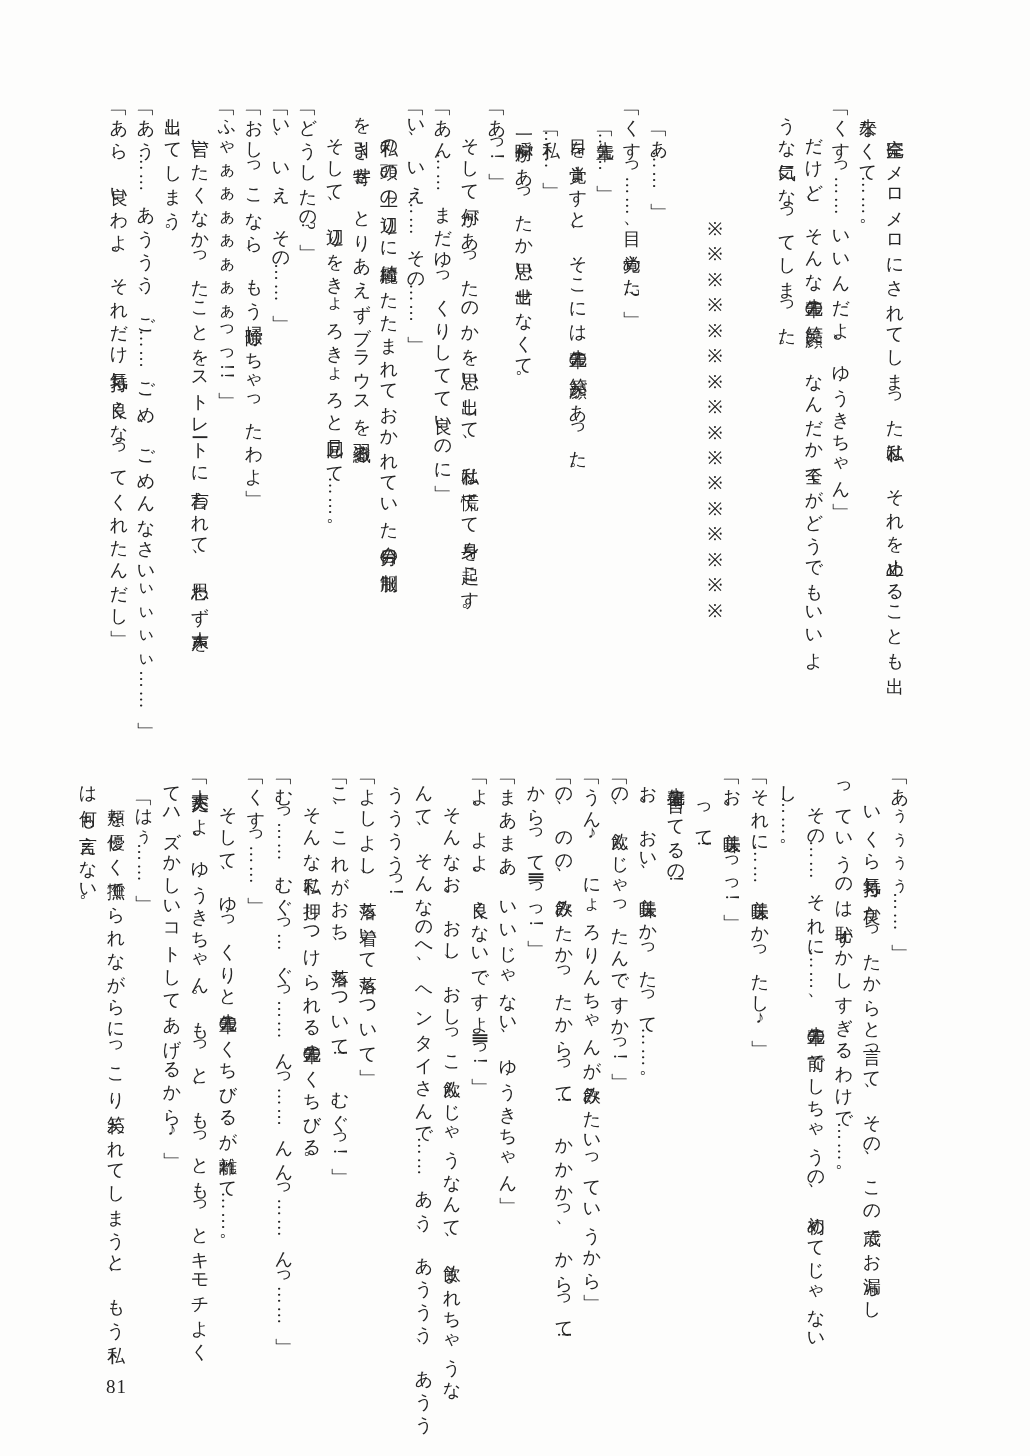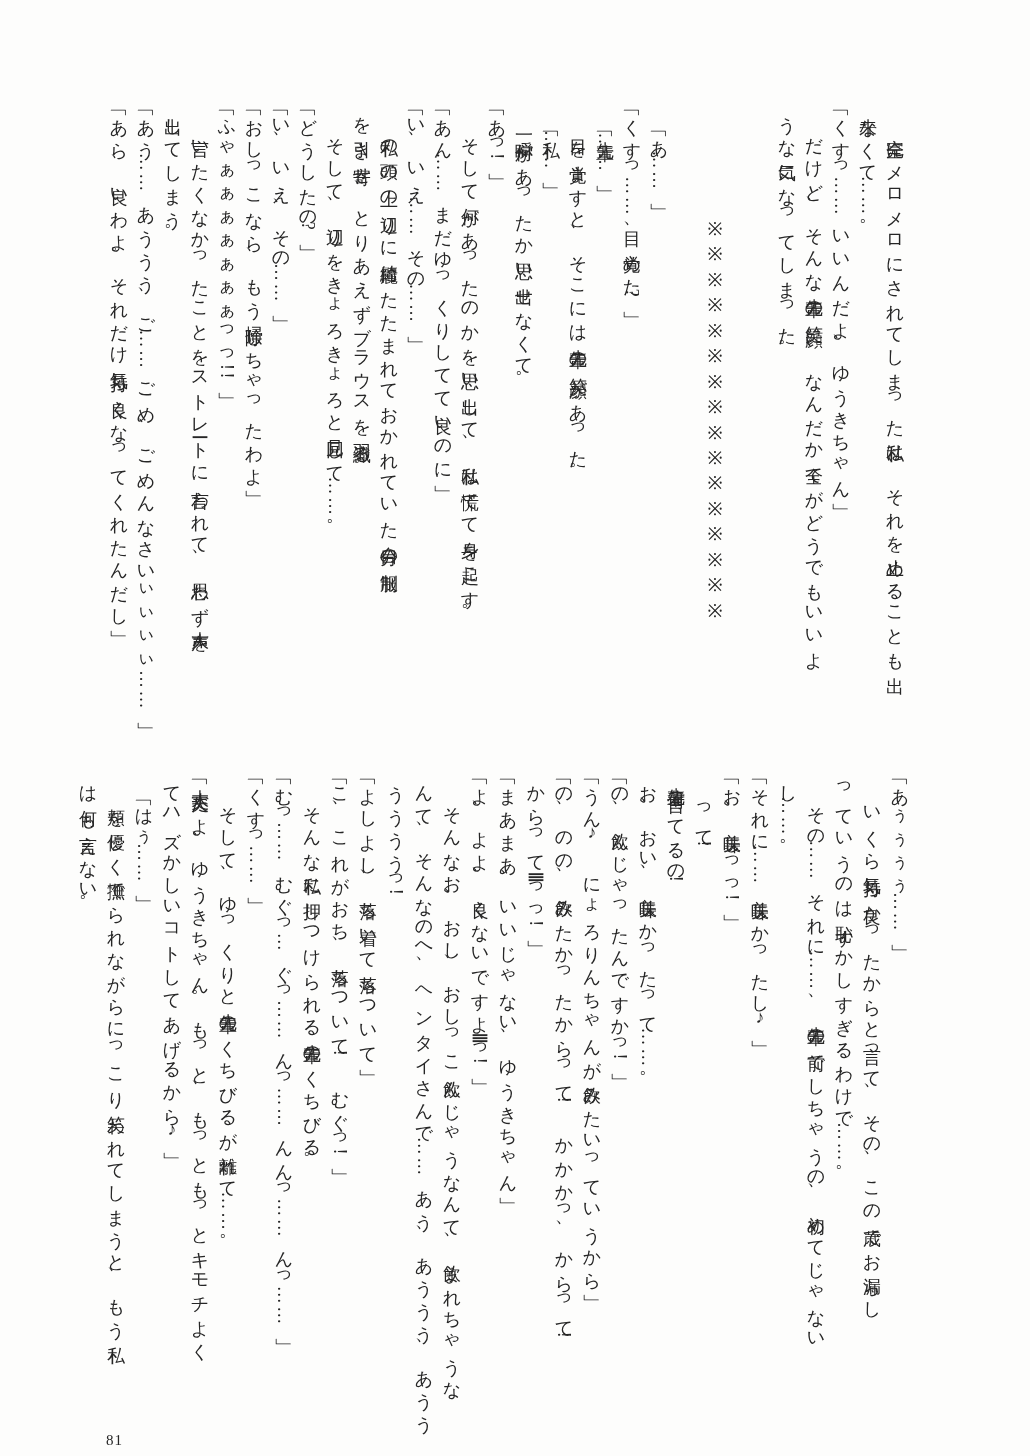--- a/index.html
+++ b/index.html
@@ -25,22 +25,22 @@
   .vline{}
   .ind{padding-top:21px;}
   .divider{
     margin-right:46px;
     margin-left:28px;
     padding-top:112px;
     letter-spacing:0.08em;
   }
   #page-number{
     position:absolute;
-    left:106px;top:1432px;
-    font-size:15px;
+    left:106px;top:1376px;
+    font-size:19px;
     letter-spacing:1px;
   }
 </style>
 </head>
 <body>
 
 <div id="top-block" class="vblock">
     <div class="vline ind">完全にメロメロにされてしまった私は、それを止めることも出</div>
     <div class="vline">来なくて……。</div>
     <div class="vline">「くすっ……いいんだよ、ゆうきちゃん」</div>

